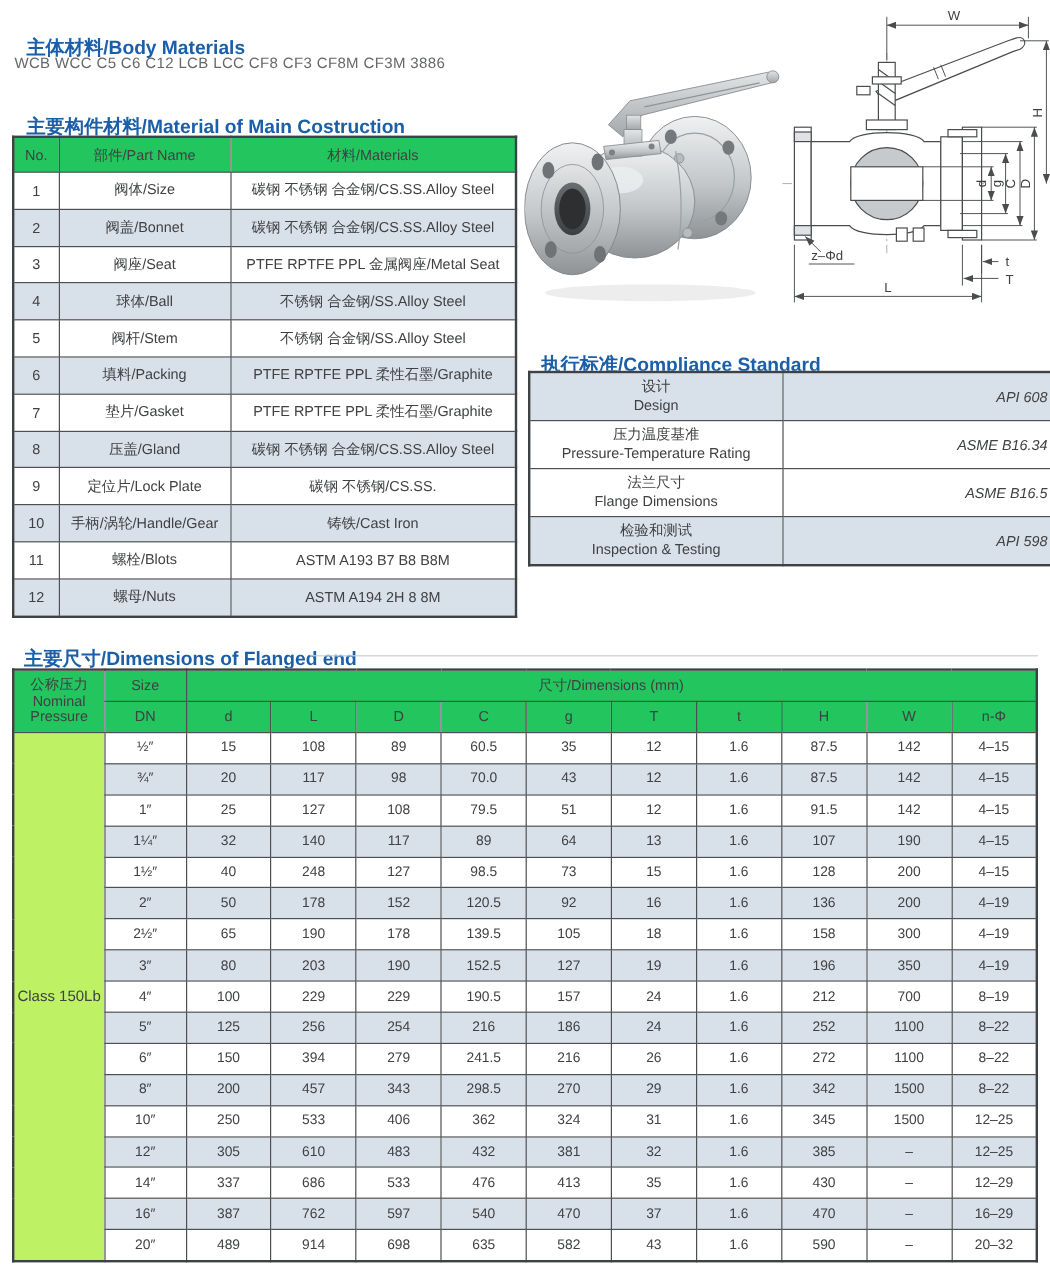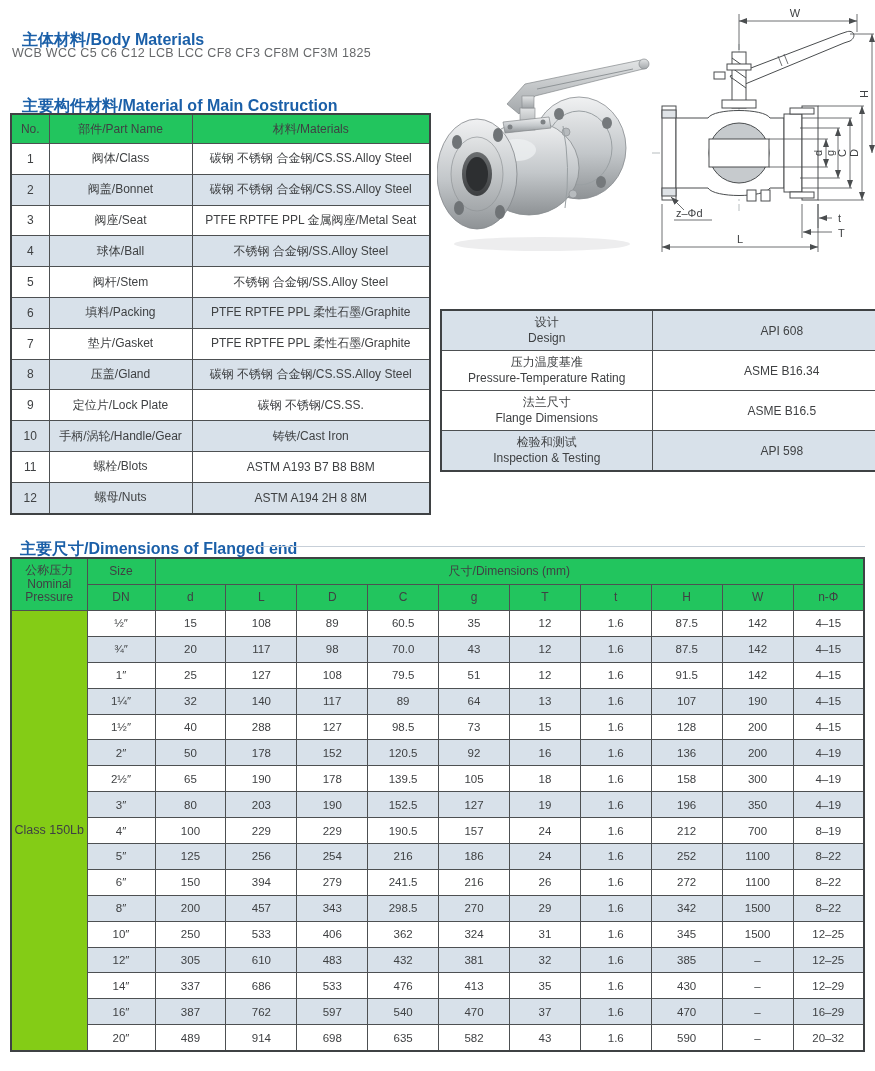--- a/index.html
+++ b/index.html
@@ -18,58 +18,58 @@
 
   
   table.construction{left:10px;top:113px;width:419px;}
   table.construction th{height:28px;}
   table.construction td{height:29.8px;}
 
   
   table.compliance{left:440px;top:309px;width:435px;}
   table.compliance td{height:39px;}
   table.compliance td.lbl{text-align:center;line-height:1.3;}
-  table.compliance td.val{text-align:center;padding-left:38px;}
+  table.compliance td.val{text-align:right;padding-left:38px;font-style:italic;}
 
   
   table.dims{left:10px;top:557px;width:855px;}
   table.dims th{height:25px;font-size:12px;line-height:1.15;}
   table.dims td{height:24.9px;font-size:11.5px;}
-  table.dims td.pressure{background:#84cc16;font-size:12.5px;line-height:1.35;}
+  table.dims td.pressure{background:#bef264;font-size:12.5px;line-height:1.35;}
 
   svg{position:absolute;}
   .dimtxt{font-size:11px;fill:#3f4143;font-family:"Liberation Sans",sans-serif;}
 </style>
 </head>
 <body>
 
 <div class="page">
 
   <h2 class="sec-title" style="left:12px;top:20px;">主体材料/Body Materials</h2>
-  <p class="body-line" style="left:12px;top:46px;">WCB WCC C5 C6 C12 LCB LCC CF8 CF3 CF8M CF3M 1825</p>
+  <p class="body-line" style="left:12px;top:46px;">WCB WCC C5 C6 C12 LCB LCC CF8 CF3 CF8M CF3M 3886</p>
 
   <h2 class="sec-title" style="left:12px;top:86px;">主要构件材料/Material of Main Costruction</h2>
 
   <table class="tbl construction">
     <colgroup>
         <col style="width:38px">
         <col style="width:143px">
         <col style="width:238px">
       </colgroup>
     <thead>
       <tr>
         <th>No.</th>
         <th>部件/Part Name</th>
         <th>材料/Materials</th>
       </tr>
     </thead>
     <tbody>
         <tr>
           <td>1</td>
-          <td>阀体/Class</td>
+          <td>阀体/Size</td>
           <td>碳钢 不锈钢 合金钢/CS.SS.Alloy Steel</td>
         </tr>
         <tr class="alt">
           <td>2</td>
           <td>阀盖/Bonnet</td>
           <td>碳钢 不锈钢 合金钢/CS.SS.Alloy Steel</td>
         </tr>
         <tr>
           <td>3</td>
           <td>阀座/Seat</td>
@@ -262,20 +262,21 @@
       <text class="dimtxt" x="184" y="147" text-anchor="middle" transform="rotate(-90 184 147)">g</text>
       <text class="dimtxt" x="196" y="147" text-anchor="middle" transform="rotate(-90 196 147)">C</text>
       <text class="dimtxt" x="208" y="147" text-anchor="middle" transform="rotate(-90 208 147)">D</text>
       <text class="dimtxt" x="218" y="88" text-anchor="middle" transform="rotate(-90 218 88)">H</text>
       <text class="dimtxt" x="188" y="216">t</text>
       <text class="dimtxt" x="188" y="231">T</text>
       <text class="dimtxt" x="26" y="211">z–Φd</text>
     </g>
   </svg>
 
+  <h2 class="sec-title" style="left:441px;top:284px;">执行标准/Compliance Standard</h2>
 
   <table class="tbl compliance">
     <colgroup>
         <col style="width:211px">
         <col style="width:224px">
       </colgroup>
     <tbody>
         <tr class="alt">
           <td class="lbl">
             <div>设计</div>
@@ -398,21 +399,21 @@
           <td>64</td>
           <td>13</td>
           <td>1.6</td>
           <td>107</td>
           <td>190</td>
           <td>4–15</td>
         </tr>
         <tr>
           <td>1½″</td>
           <td>40</td>
-          <td>288</td>
+          <td>248</td>
           <td>127</td>
           <td>98.5</td>
           <td>73</td>
           <td>15</td>
           <td>1.6</td>
           <td>128</td>
           <td>200</td>
           <td>4–15</td>
         </tr>
         <tr class="alt">

